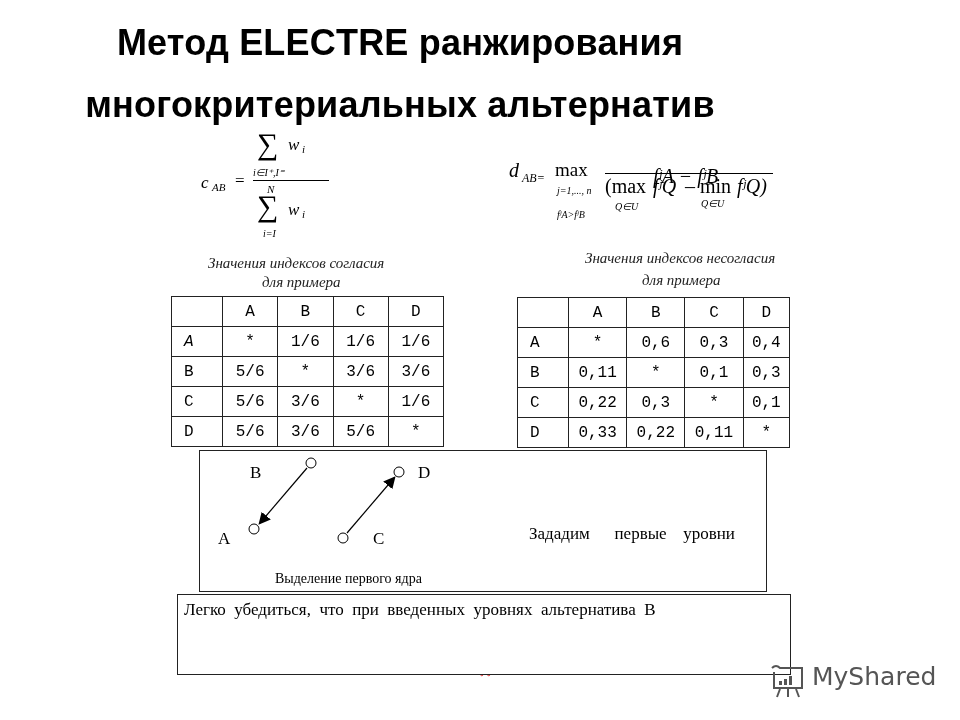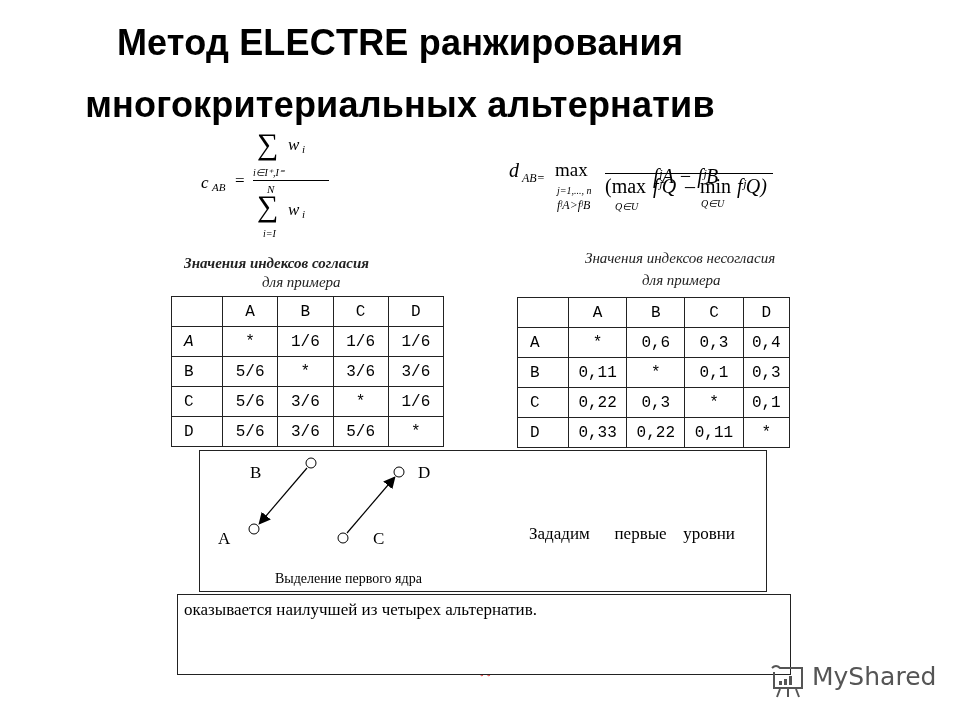--- a/index.html
+++ b/index.html
@@ -36,32 +36,32 @@
   <span class="abs ital" style="left:93px; top:75px; font-size:17px;">w</span>
   <span class="abs ital" style="left:107px; top:83px; font-size:11px;">i</span>
   <span class="abs ital" style="left:68px; top:103px; font-size:10px;">i=I</span>
 </div>
 
 <div class="abs formula" style="left:505px; top:135px; width:280px; height:90px;">
   <span class="abs ital" style="left:4px; top:24px; font-size:20px;">d</span>
   <span class="abs ital" style="left:17px; top:36px; font-size:12px;">AB=</span>
   <span class="abs" style="left:50px; top:24px; font-size:19px;">max</span>
   <span class="abs ital" style="left:52px; top:50px; font-size:10px;">j=1,..., n</span>
-  <span class="abs ital" style="left:52px; top:63px; font-size:12px;">fʲA&gt;fʲB</span>
+  <span class="abs ital" style="left:52px; top:74px; font-size:10px;">fʲA&gt;fʲB</span>
   <span class="abs ital" style="left:148px; top:6px; font-size:20px;margin-top:24px;">fʲA − fʲB</span>
   <div class="abs" style="left:100px; top:38px; width:168px; border-top:1px solid #000;"></div>
   <span class="abs" style="left:100px; top:40px; font-size:20px;">(max</span>
   <span class="abs ital" style="left:148px; top:40px; font-size:20px;">fʲQ</span>
   <span class="abs" style="left:180px; top:40px; font-size:20px;">– min</span>
   <span class="abs ital" style="left:232px; top:40px; font-size:20px;">fʲQ)</span>
   <span class="abs ital" style="left:110px; top:66px; font-size:10px;">Q∈U</span>
   <span class="abs ital" style="left:196px; top:63px; font-size:10px;">Q∈U</span>
 </div>
 
-<div class="abs caption" style="left:184px; top:255px;font-weight:bold;">Значения индексов согласия</div>
+<div class="abs caption" style="left:208px; top:255px;">Значения индексов согласия</div>
 <div class="abs caption" style="left:262px; top:274px;">для примера</div>
 
 <table class="grid" style="left:171px; top:296px; width:273px;">
   <tbody>
       <tr>
     <td style="width:42px;"></td>
     <td>A</td>
     <td>B</td>
     <td>C</td>
     <td>D</td>
@@ -161,21 +161,21 @@
   <span class="abs serif" style="left:75px; top:120px; font-size:14px;">Выделение первого ядра</span>
   <div class="abs serif" style="left:267px; top:28px; font-size:17px; line-height:22px; white-space:pre;">
     <div style="padding-left:62px; word-spacing:4px;">Зададим   первые  уровни</div>
     <div><span>согласия и несогласия: </span><span class="sq">ci</span><span> &gt; 5/6</span></div>
     <div><span>и </span><span class="sq">di</span><span> &lt;0,11.</span></div>
   </div>
 </div>
 
 <div class="abs box" style="left:177px; top:594px; width:612px; height:79px;">
   <div class="abs serif" style="left:6px; top:3px; width:600px; font-size:17px; line-height:23px;">
-    <div>оказывается наилучшей из четырех альтернатив.</div>
+    <div style="white-space:pre; text-align:justify;">Легко  убедиться,  что  при  введенных  уровнях  альтернатива  В</div>
   </div>
 </div>
 
 <div class="abs" style="left:768px; top:660px; width:170px; height:40px;text-align:right;">
   <svg class="abs" style="left:0; top:2px;" width="38" height="36">
     <path d="M4 6 Q8 2 12 6 L34 6 L34 26 L6 26 L6 10" fill="none" stroke="#555" stroke-width="2"></path>
     <rect x="11" y="19" width="3" height="4" fill="#555"></rect>
       <rect x="16" y="17" width="3" height="6" fill="#555"></rect>
       <rect x="21" y="14" width="3" height="9" fill="#555"></rect>
     <line x1="12" y1="27" x2="9" y2="35" stroke="#555" stroke-width="2"></line>

